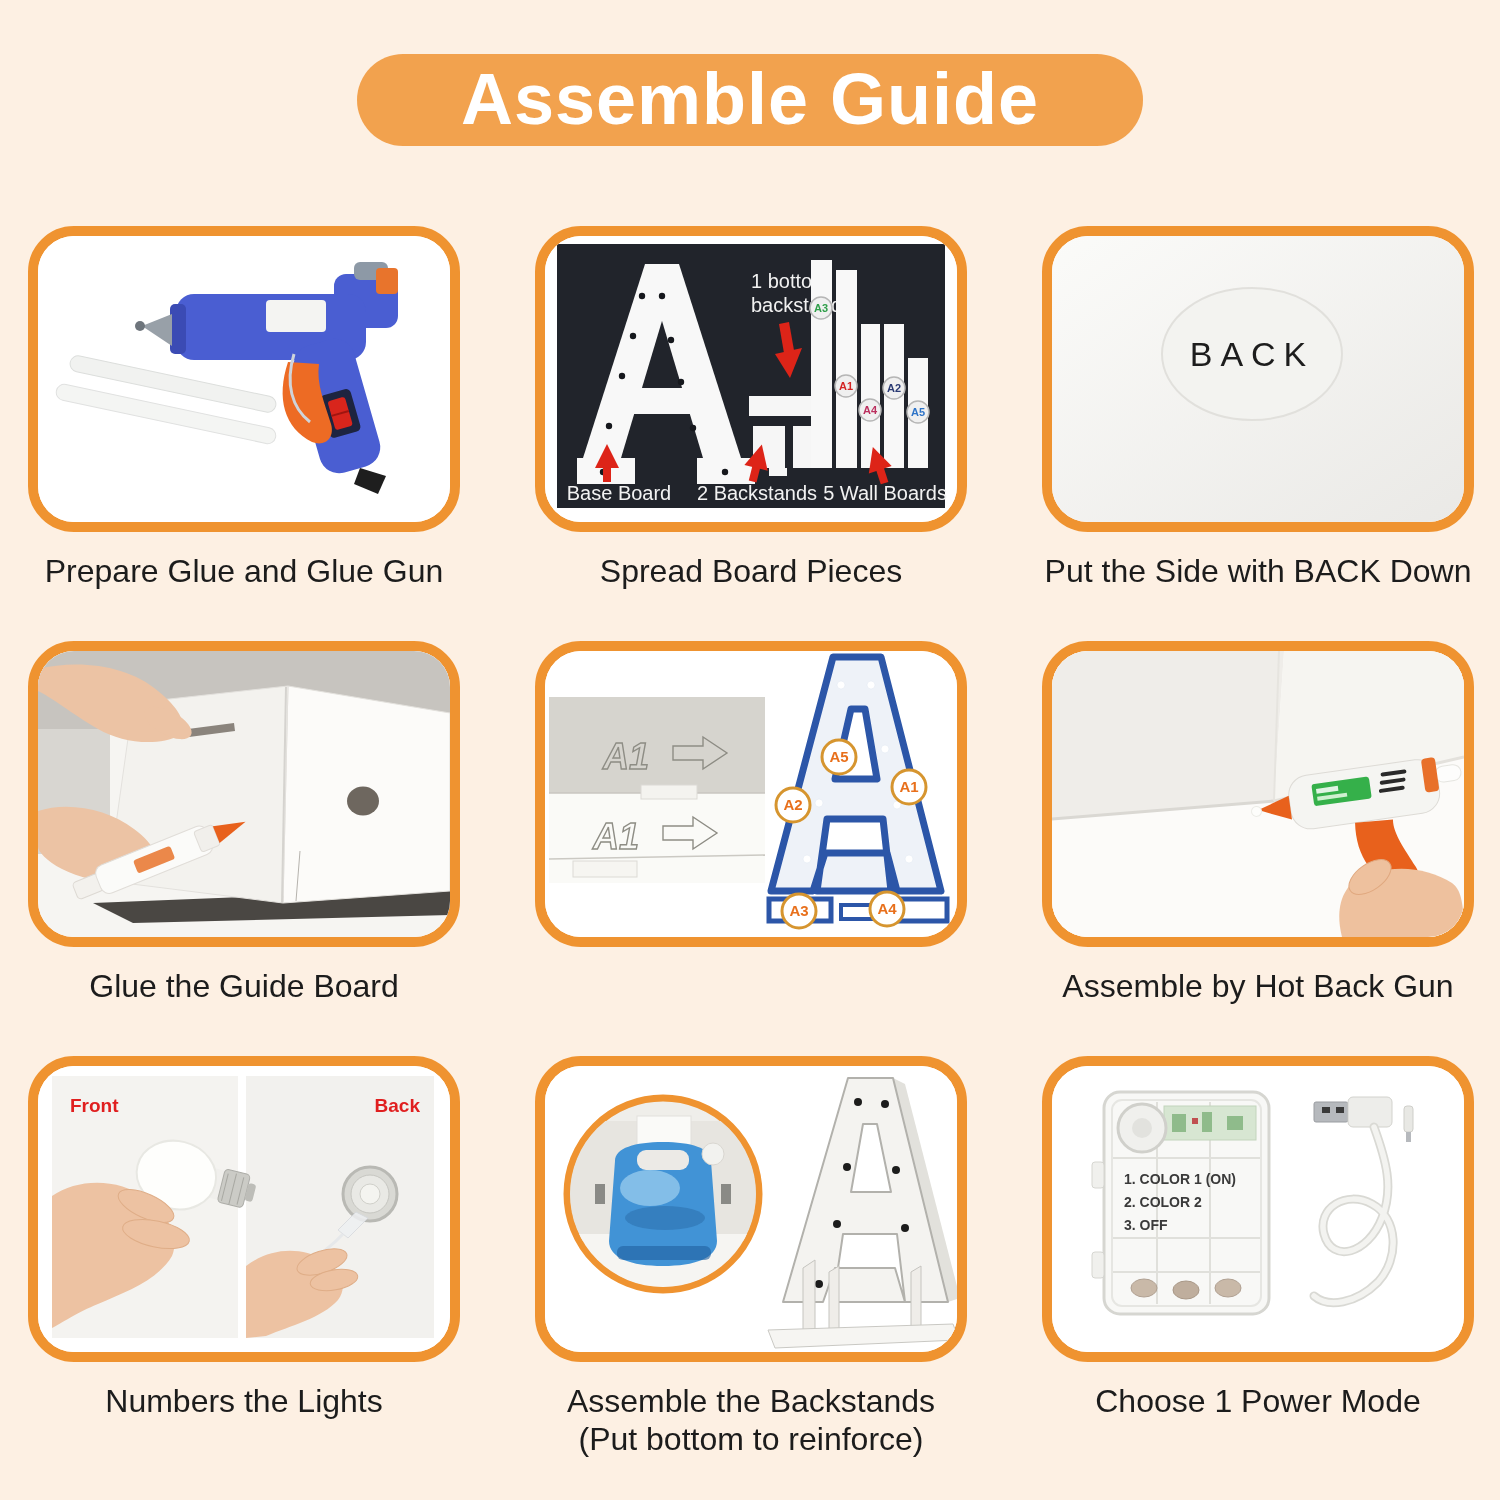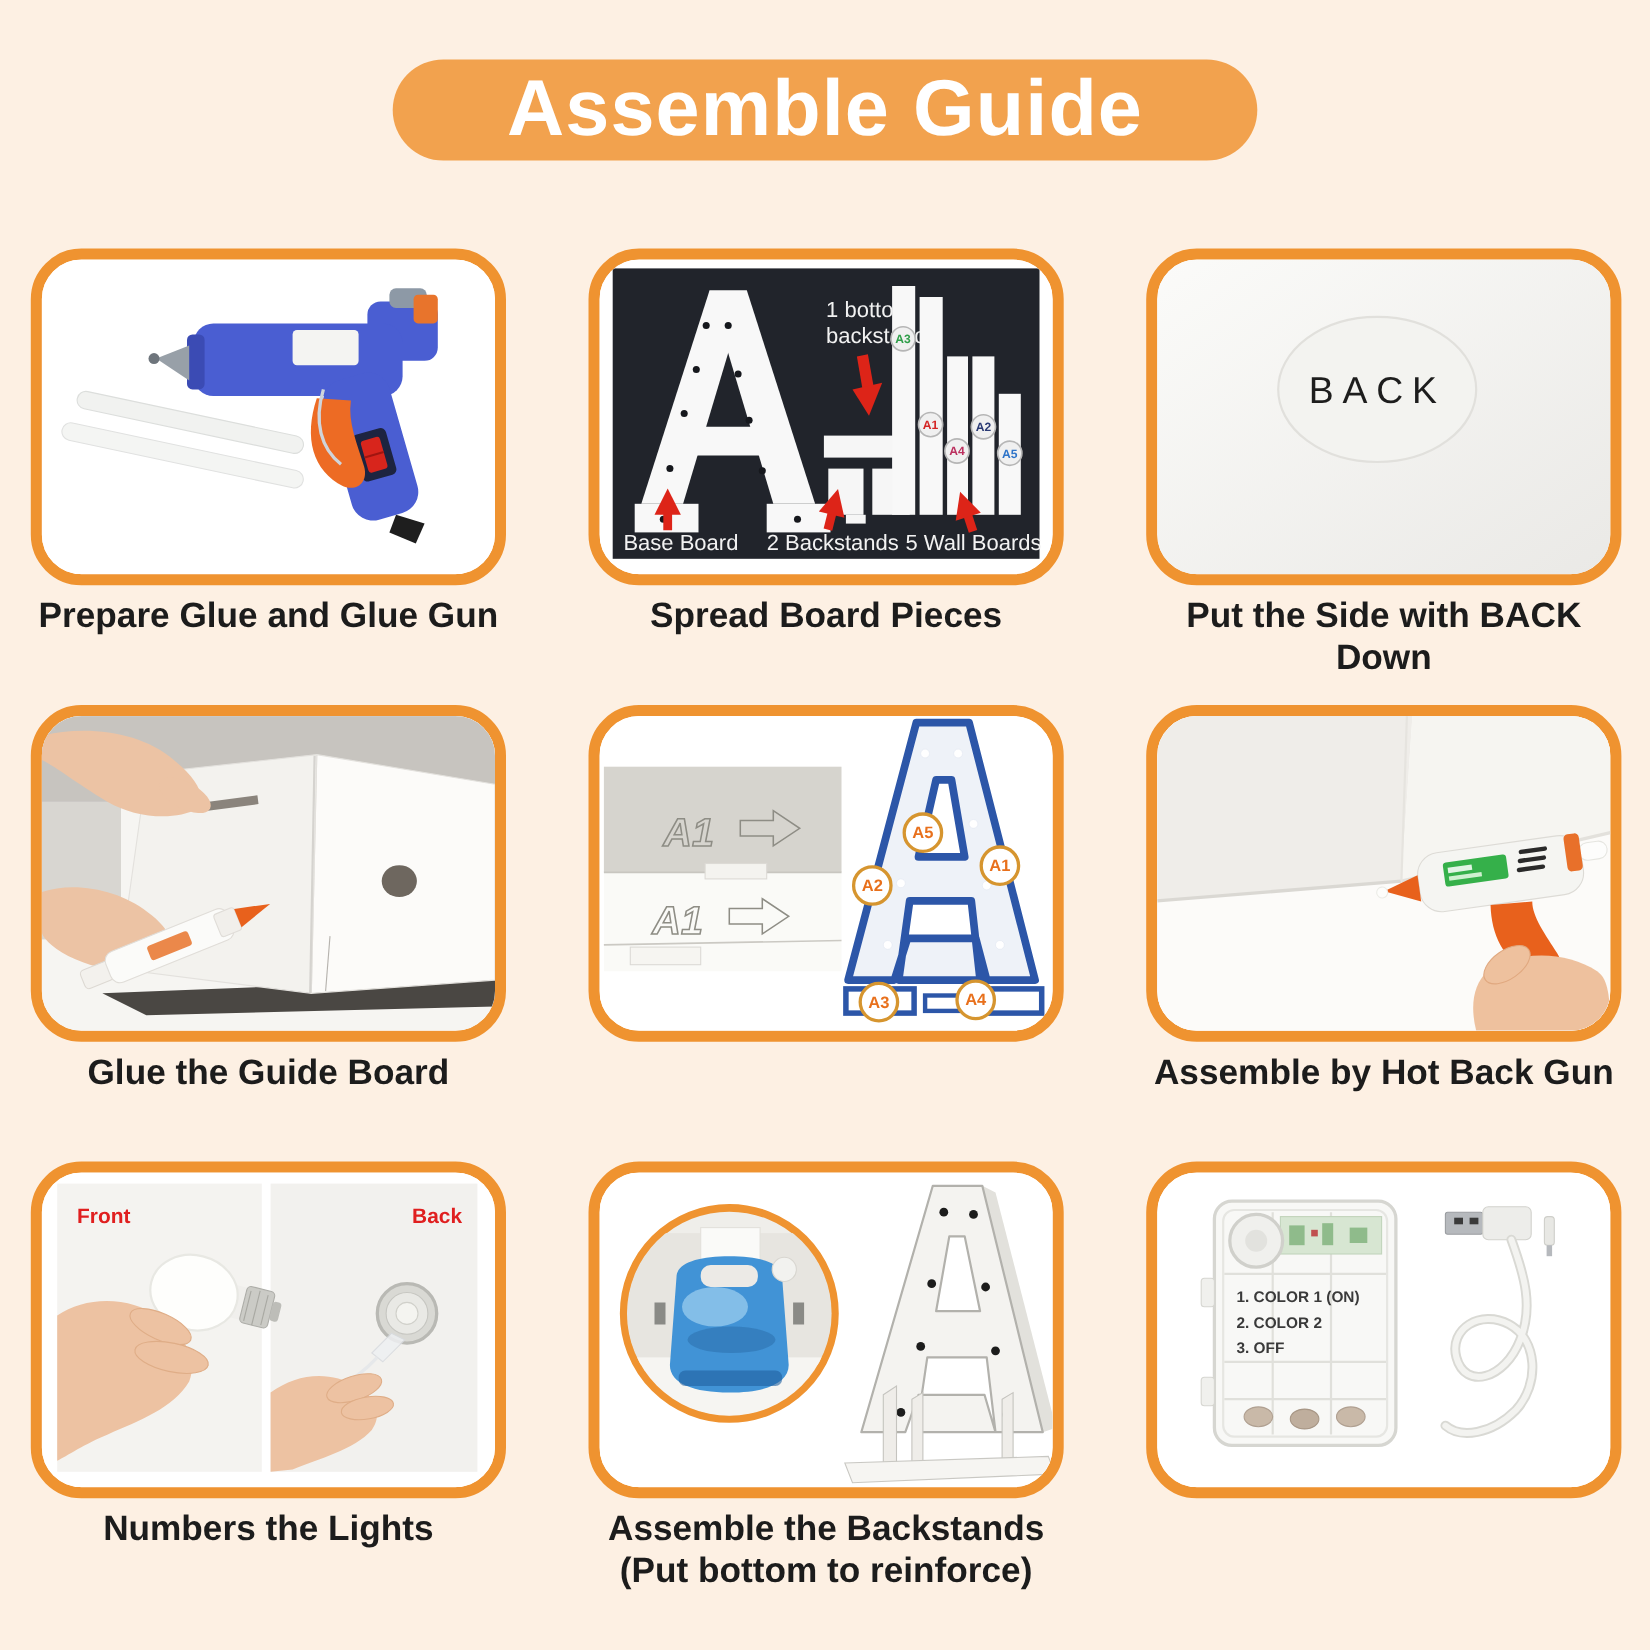--- a/index.html
+++ b/index.html
@@ -25,21 +25,21 @@
     margin:80px 26px 0 28px;
   }
   figure.step{margin:0;display:flex;flex-direction:column;align-items:center;}
   .frame{
     width:432px;height:306px;box-sizing:border-box;flex:0 0 auto;
     border:10px solid var(--accent);border-radius:46px;background:#ffffff;
     overflow:hidden;display:flex;align-items:center;justify-content:center;
   }
   .frame svg{display:block;font-family:"Liberation Sans",sans-serif;}
   figcaption{
-    margin-top:8px;font-size:32px;font-weight:bold;color:var(--ink);
+    margin-top:20px;font-size:32px;font-weight:normal;color:var(--ink);
     text-align:center;line-height:1.19;white-space:pre-line;
   }
 </style>
 </head>
 <body>
 
 <div class="page">
 
   <div class="title-pill">
     <h1>Assemble Guide</h1>
@@ -416,16 +416,17 @@
             <rect x="270" y="41" width="8" height="6" fill="#3a3a3a"></rect>
             <rect x="284" y="41" width="8" height="6" fill="#3a3a3a"></rect>
             <rect x="296" y="31" width="44" height="30" rx="5" fill="#ededea" stroke="#d2d2cd"></rect>
             <rect x="352" y="40" width="9" height="26" rx="3" fill="#e8e8e4" stroke="#cfcfca"></rect>
             <rect x="354" y="66" width="5" height="10" fill="#b6b9bd"></rect>
             <path d="M322,61 C334,94 342,122 330,152 C316,188 280,198 272,168 C265,142 294,124 320,138 C346,152 348,192 326,216 C304,238 276,242 262,230" fill="none" stroke="#d9d9d4" stroke-width="9" stroke-linecap="round"></path>
             <path d="M322,61 C334,94 342,122 330,152 C316,188 280,198 272,168 C265,142 294,124 320,138 C346,152 348,192 326,216 C304,238 276,242 262,230" fill="none" stroke="#f3f3f0" stroke-width="5.5" stroke-linecap="round"></path>
           </g>
         </svg>
       </div>
+      <figcaption>Choose 1 Power Mode</figcaption>
     </figure>
 
   </div>
 </div>
 
 </body></html>

